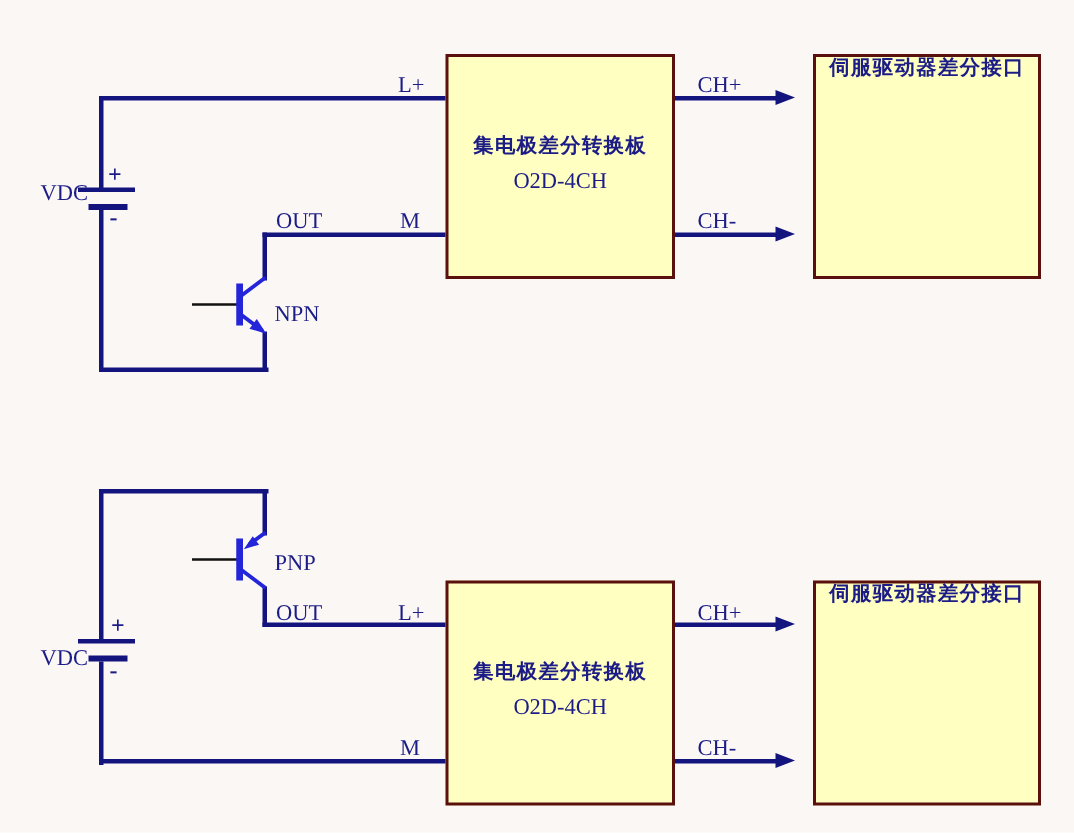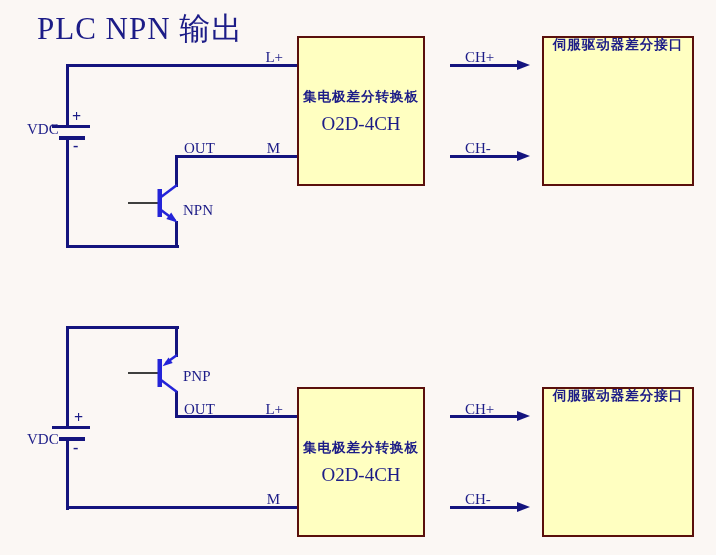--- a/index.html
+++ b/index.html
@@ -17,43 +17,42 @@
   }
   .wire{position:absolute;background:var(--wire);}
   .plate{position:absolute;background:var(--wire);}
   .lbl{
     position:absolute;font-size:15px;line-height:1;color:var(--text-navy);
     white-space:nowrap;
   }
   .lbl.r{text-align:right;}
   .sign{position:absolute;font-size:16px;line-height:1;color:var(--text-navy);font-weight:bold;}
   .box{
-    position:absolute;width:128px;height:150px;box-sizing:border-box;
+    position:absolute;width:153px;height:150px;box-sizing:border-box;
     background:var(--box-fill);border:2px solid var(--box-border);
     color:var(--text-navy);text-align:center;
   }
   .box-cn{
     font-family:"Liberation Sans",sans-serif;font-weight:bold;font-size:13.5px;
     line-height:1;letter-spacing:1px;
   }
   .conv .box-cn{margin-top:52px;}
   .servo .box-cn{}
-  .box-model{font-family:"Liberation Serif",serif;font-size:19px;line-height:1;margin-top:10px;}
+  .box-model{font-family:"Liberation Serif",serif;font-size:15px;line-height:1;margin-top:10px;}
   .arrowhead{
     position:absolute;width:0;height:0;
     border-left:13px solid var(--wire);border-top:5px solid transparent;border-bottom:5px solid transparent;
   }
   .tsvg{position:absolute;}
 </style>
 </head>
 <body>
 
 <div class="canvas">
 
-  <div class="title" style="top:13px">PLC NPN 输出</div>
 
   <div class="wire" style="left:66px;top:64px;width:233px;height:3px"></div>
   <div class="wire" style="left:66px;top:64px;width:3px;height:63px"></div>
   <div class="wire" style="left:66px;top:140px;width:3px;height:108px"></div>
   <div class="wire" style="left:66px;top:245px;width:113px;height:3px"></div>
   <div class="wire" style="left:175px;top:155px;width:3px;height:32px"></div>
   <div class="wire" style="left:175px;top:221px;width:3px;height:27px"></div>
   <div class="wire" style="left:175px;top:155px;width:124px;height:3px"></div>
 
   <div class="plate" style="left:52px;top:125px;width:38px;height:3px"></div>

